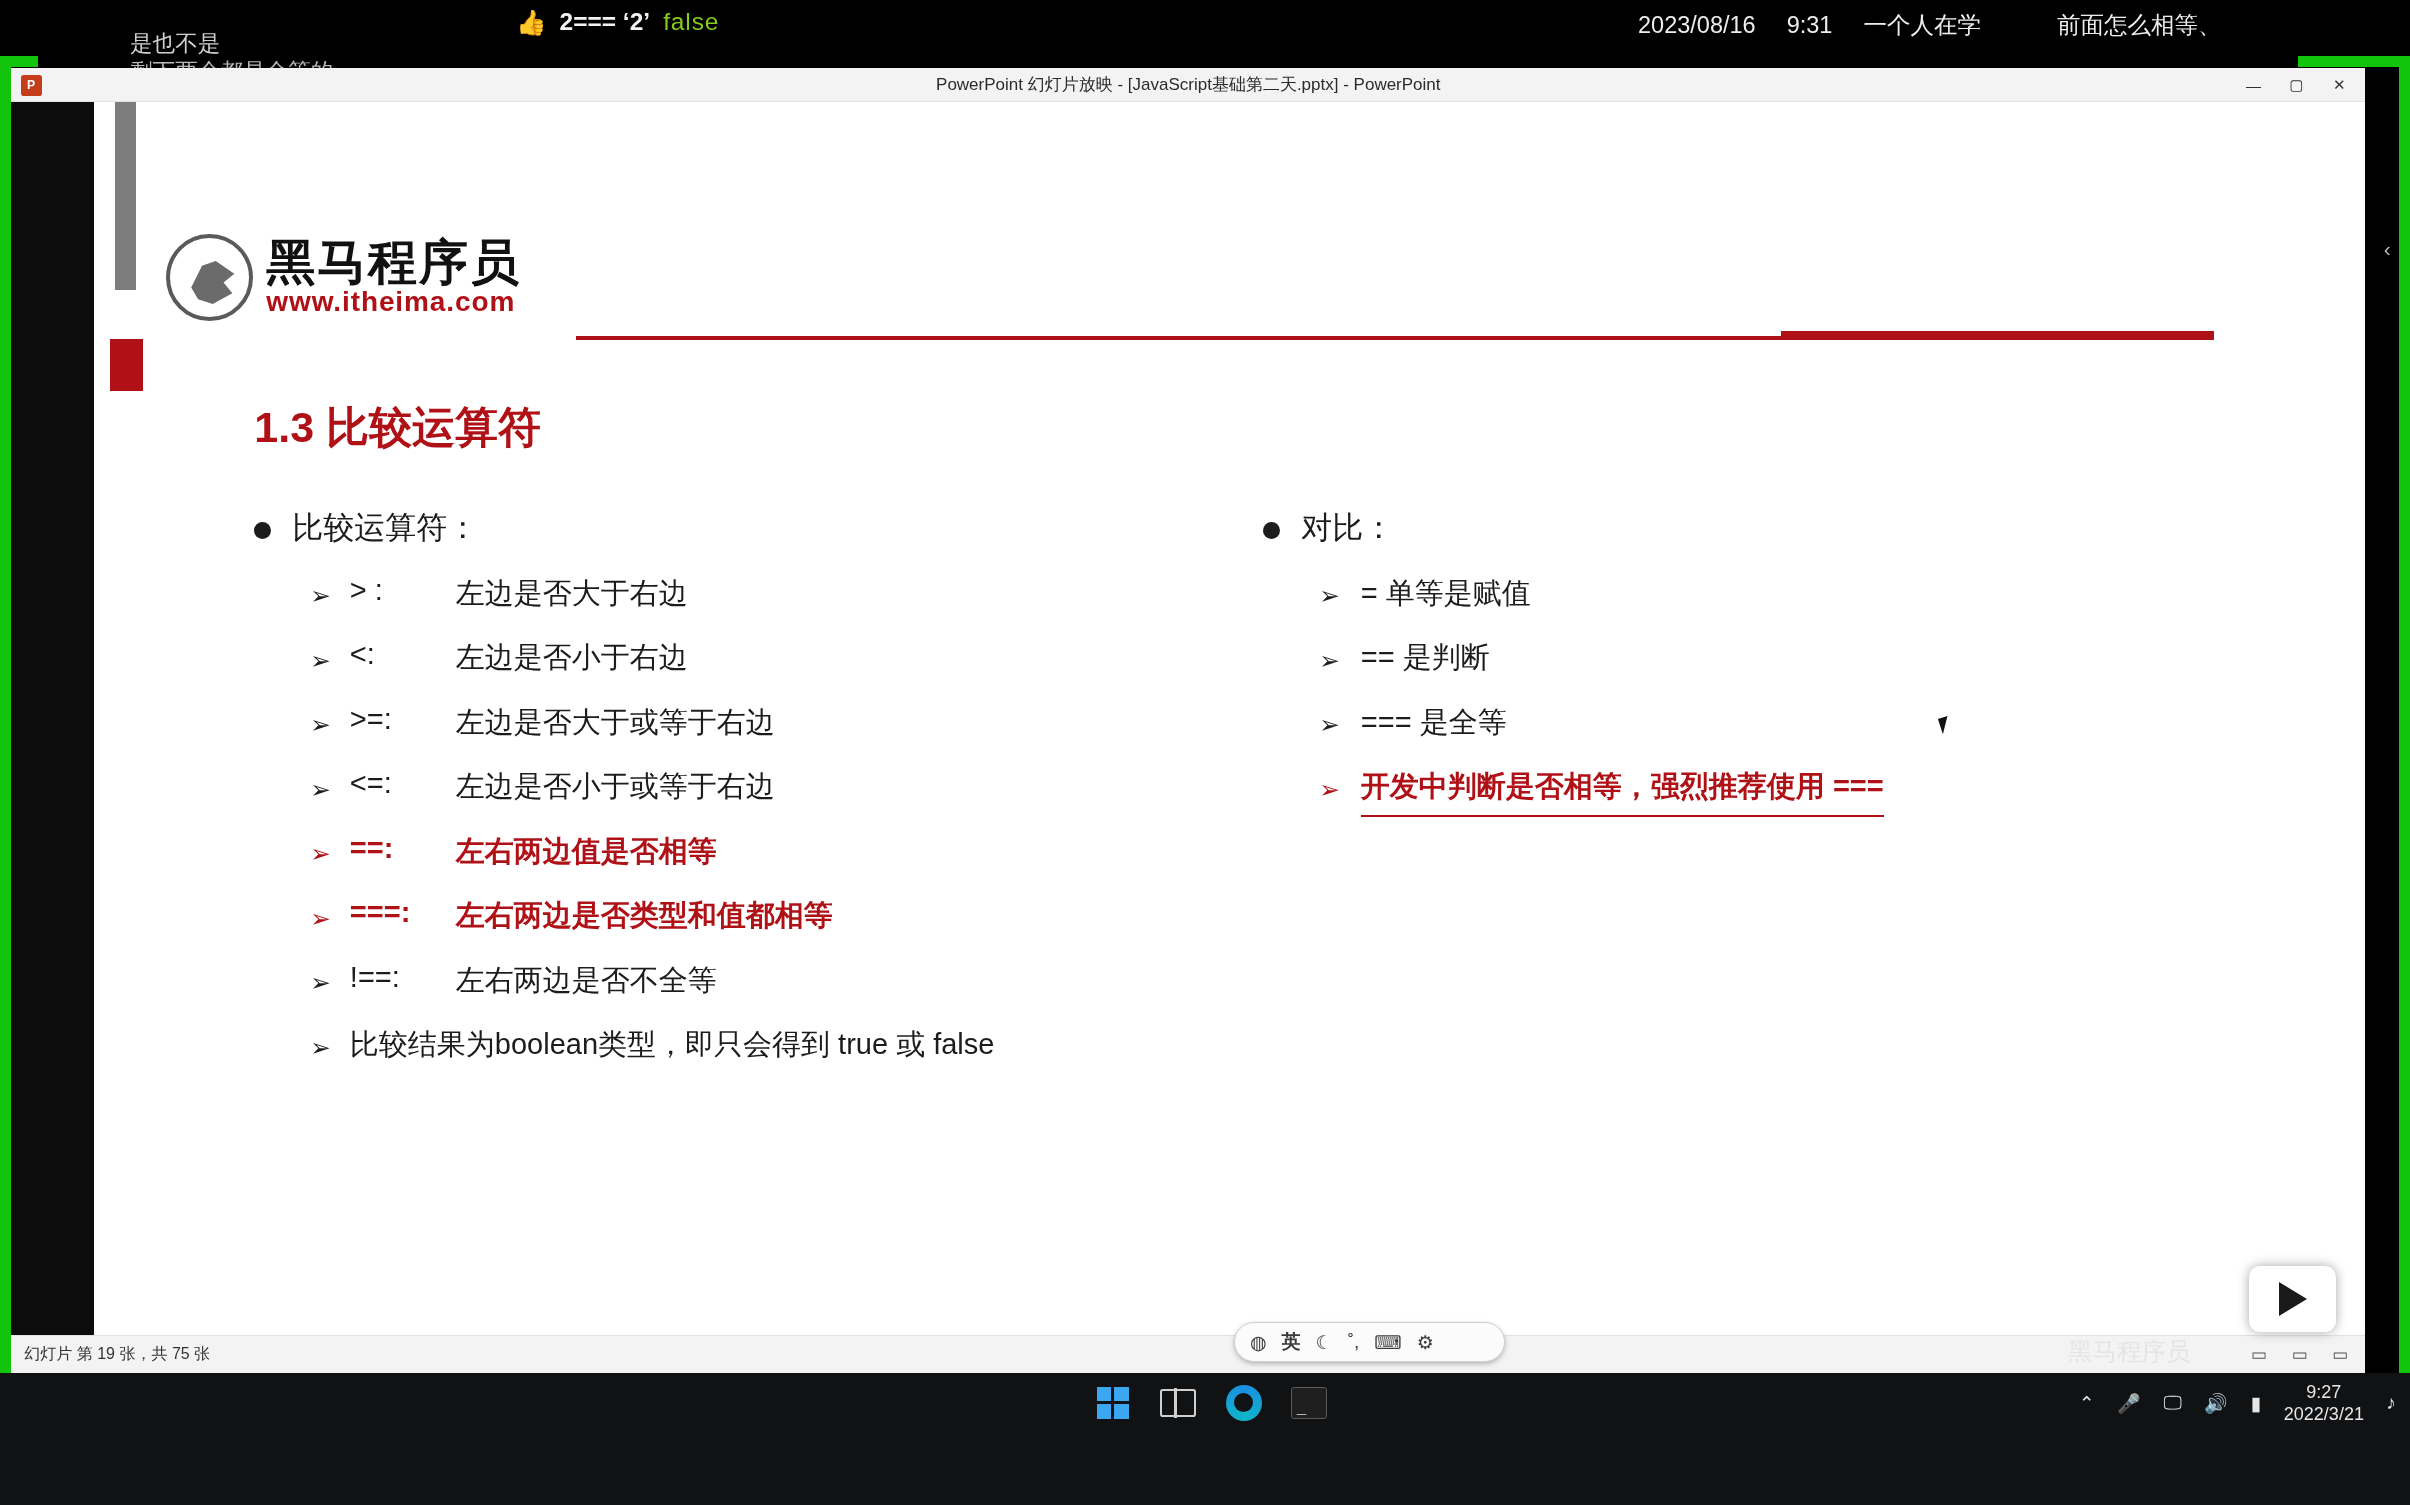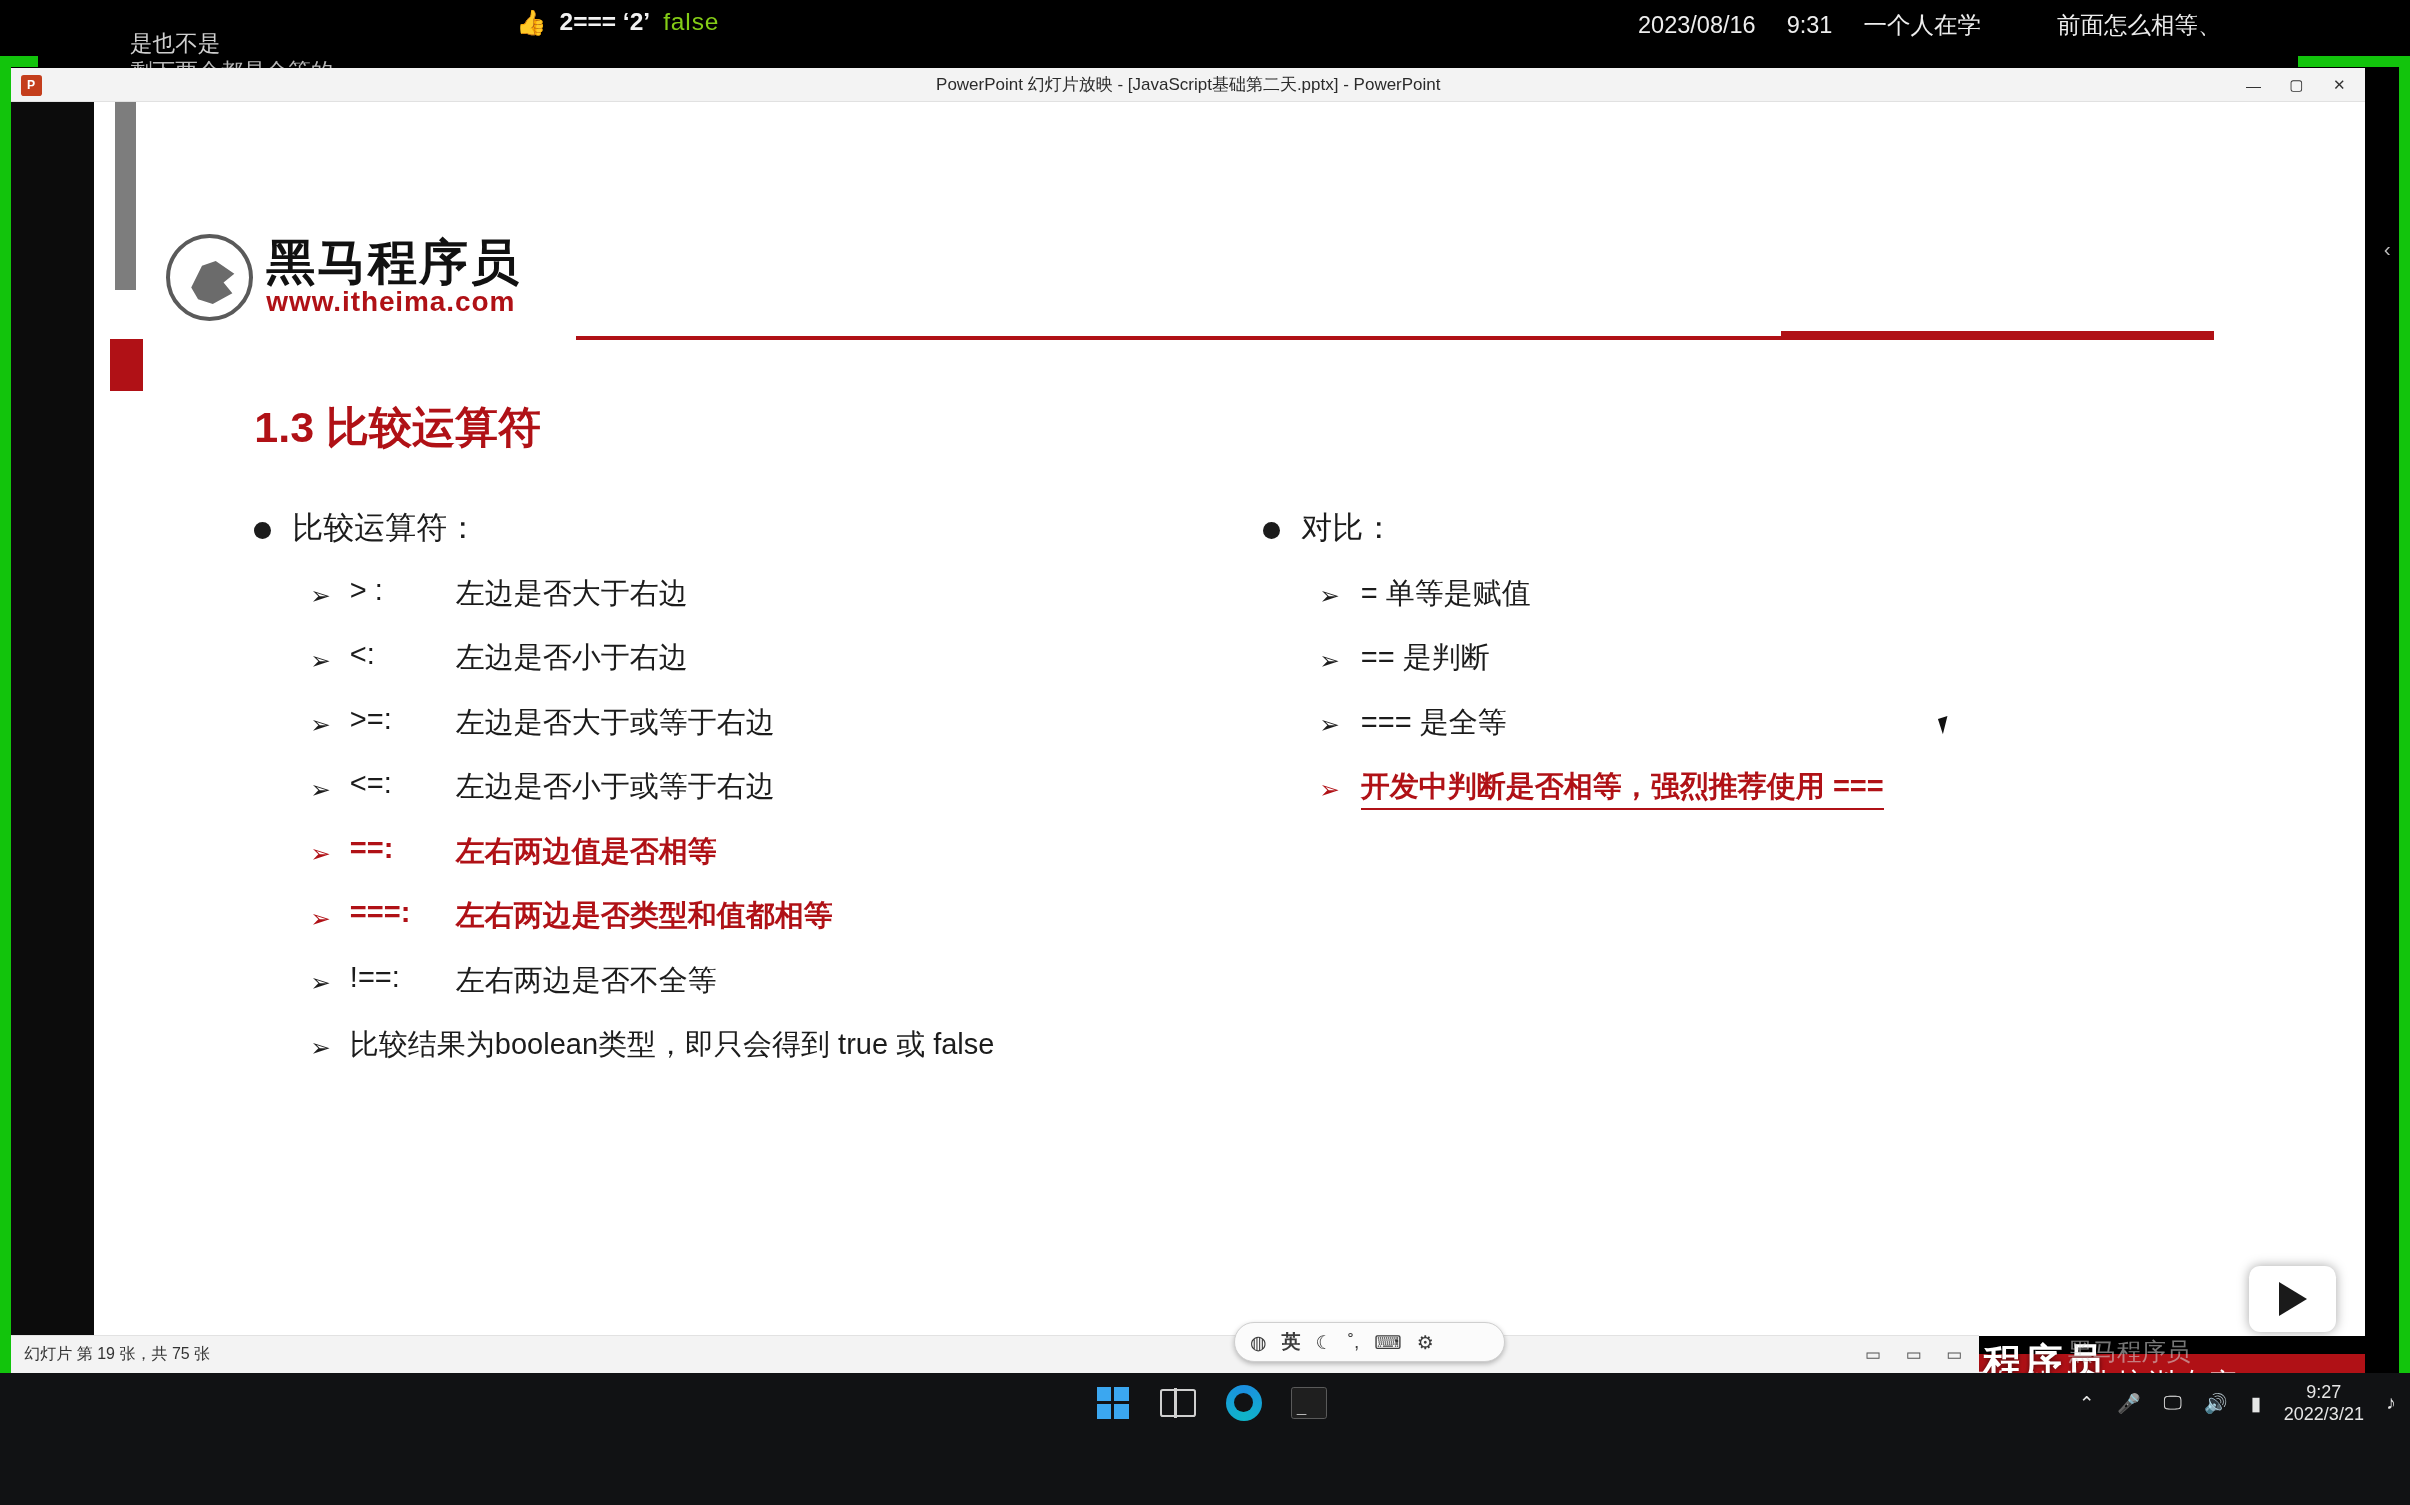--- a/index.html
+++ b/index.html
@@ -144,21 +144,21 @@
     font-size: 29px; color: #1c1c1c; min-width: 87px; flex: none;
   }
   .l2row .desc { font-size: 29px; color: #1c1c1c; }
   .l2row.red .op, .l2row.red .desc { color: #b01116; font-weight: bold; }
 
   .r2row { display: flex; align-items: flex-start; gap: 21px; margin: 0 0 24.5px 56px; }
   .r2row .arrow { font-size: 24.5px; color: #1c1c1c; margin-top: 7.5px; flex: none; }
   .r2row.red .arrow { color: #b01116; }
   .r2row .desc { font-size: 29px; color: #1c1c1c; }
   .r2row.red .desc { color: #b01116; font-weight: bold; }
-  .underline-red { border-bottom: 2.8px solid #b01116; padding-bottom: 1px; text-align: right; }
+  .underline-red { border-bottom: 2.8px solid #b01116; padding-bottom: 8px; text-align: right; }
 
   
   .cursor {
     position: absolute; left: 1940px; top: 716px; width: 0; height: 0;
     border-left: 10.4px solid #111; border-right: 7.5px solid transparent;
     border-bottom: 16px solid transparent; transform: rotate(-18deg);
   }
 
   
   .banner {
@@ -173,21 +173,21 @@
     position: absolute; left: 75px; top: 11.3px; font-size: 28px; letter-spacing: 2.8px;
     font-family: "Liberation Serif", serif;
   }
   .banner-sub {
     position: absolute; left: 1902px; top: 1337px; font-size: 38px; font-weight: bold; color: #fff;
     letter-spacing: 2.8px; text-shadow: 0 0 5.6px rgba(0,0,0,.6);
   }
 
   
   .ppt-status {
-    position: absolute; left: 11.3px; top: 1335px; width: 1968px; height: 38px;
+    position: absolute; left: 11.3px; top: 1335px; width: 2354px; height: 38px;
     background: #f3f3f3; border-top: 0.9px solid #e2e2e2;
     display: flex; align-items: center;
   }
   .ppt-status .pages { margin-left: 13px; font-size: 16px; color: #333; }
   .ppt-status .right-icons {
     position: absolute; right: 17px; top: 7.5px; display: flex; gap: 24.5px; align-items: center;
     color: #555; font-size: 17px;
   }
 
   

